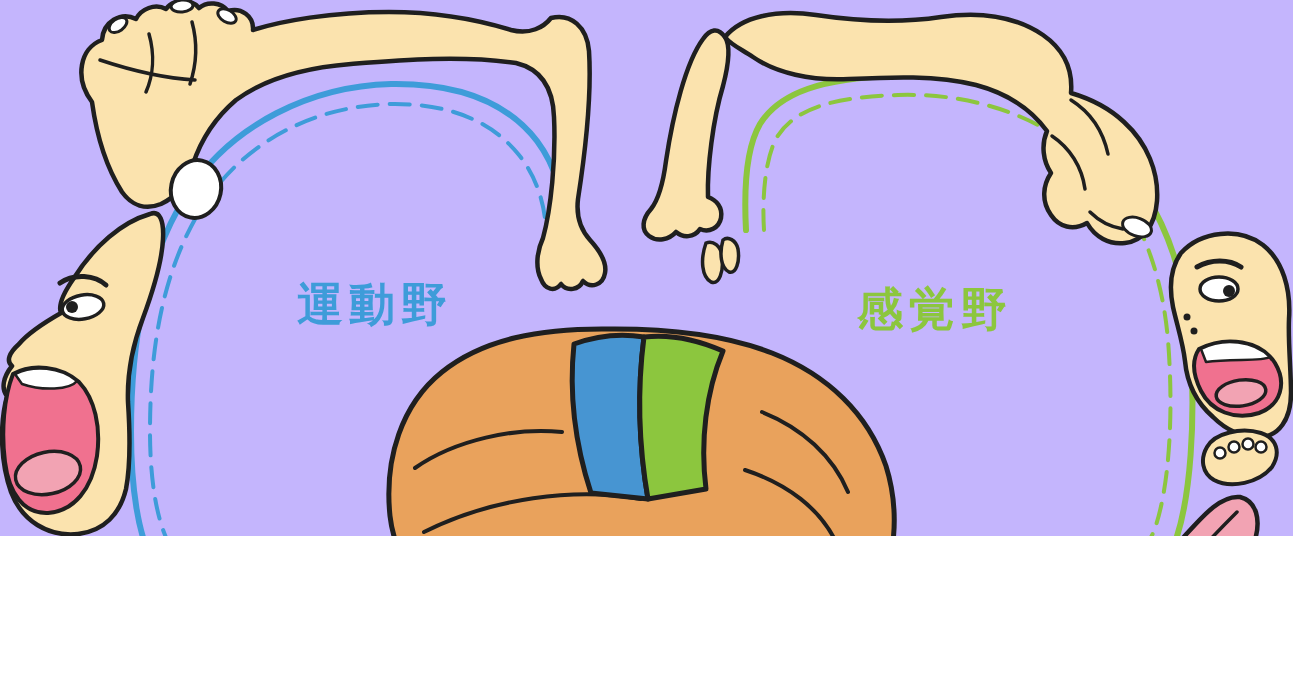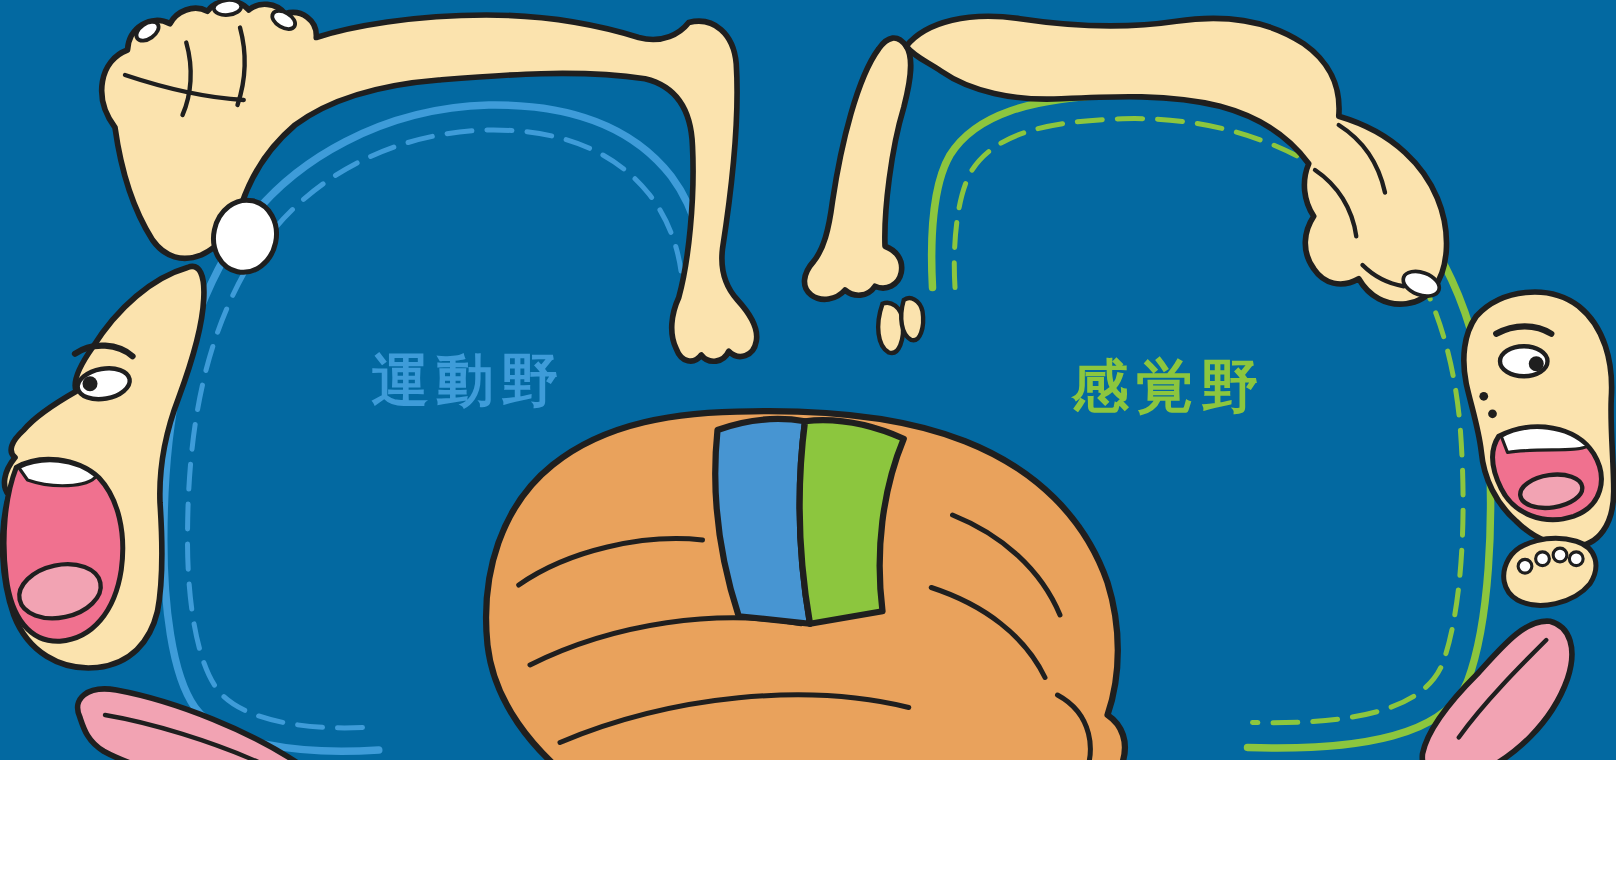--- a/index.html
+++ b/index.html
@@ -4,22 +4,22 @@
 <style>
   html, body {
     margin: 0;
     padding: 0;
     background: #ffffff;
     font-family: "DejaVu Sans", "Liberation Sans", sans-serif;
   }
   .canvas {
     position: relative;
     width: 1293px;
-    height: 608px;
-    background: #0369a1;
+    height: 536px;
+    background: #c4b5fd;
     overflow: hidden;
   }
   .canvas svg {
     position: absolute;
     left: 0;
     top: 0;
     width: 1293px;
     height: 698px;
   }
   .area-label {

